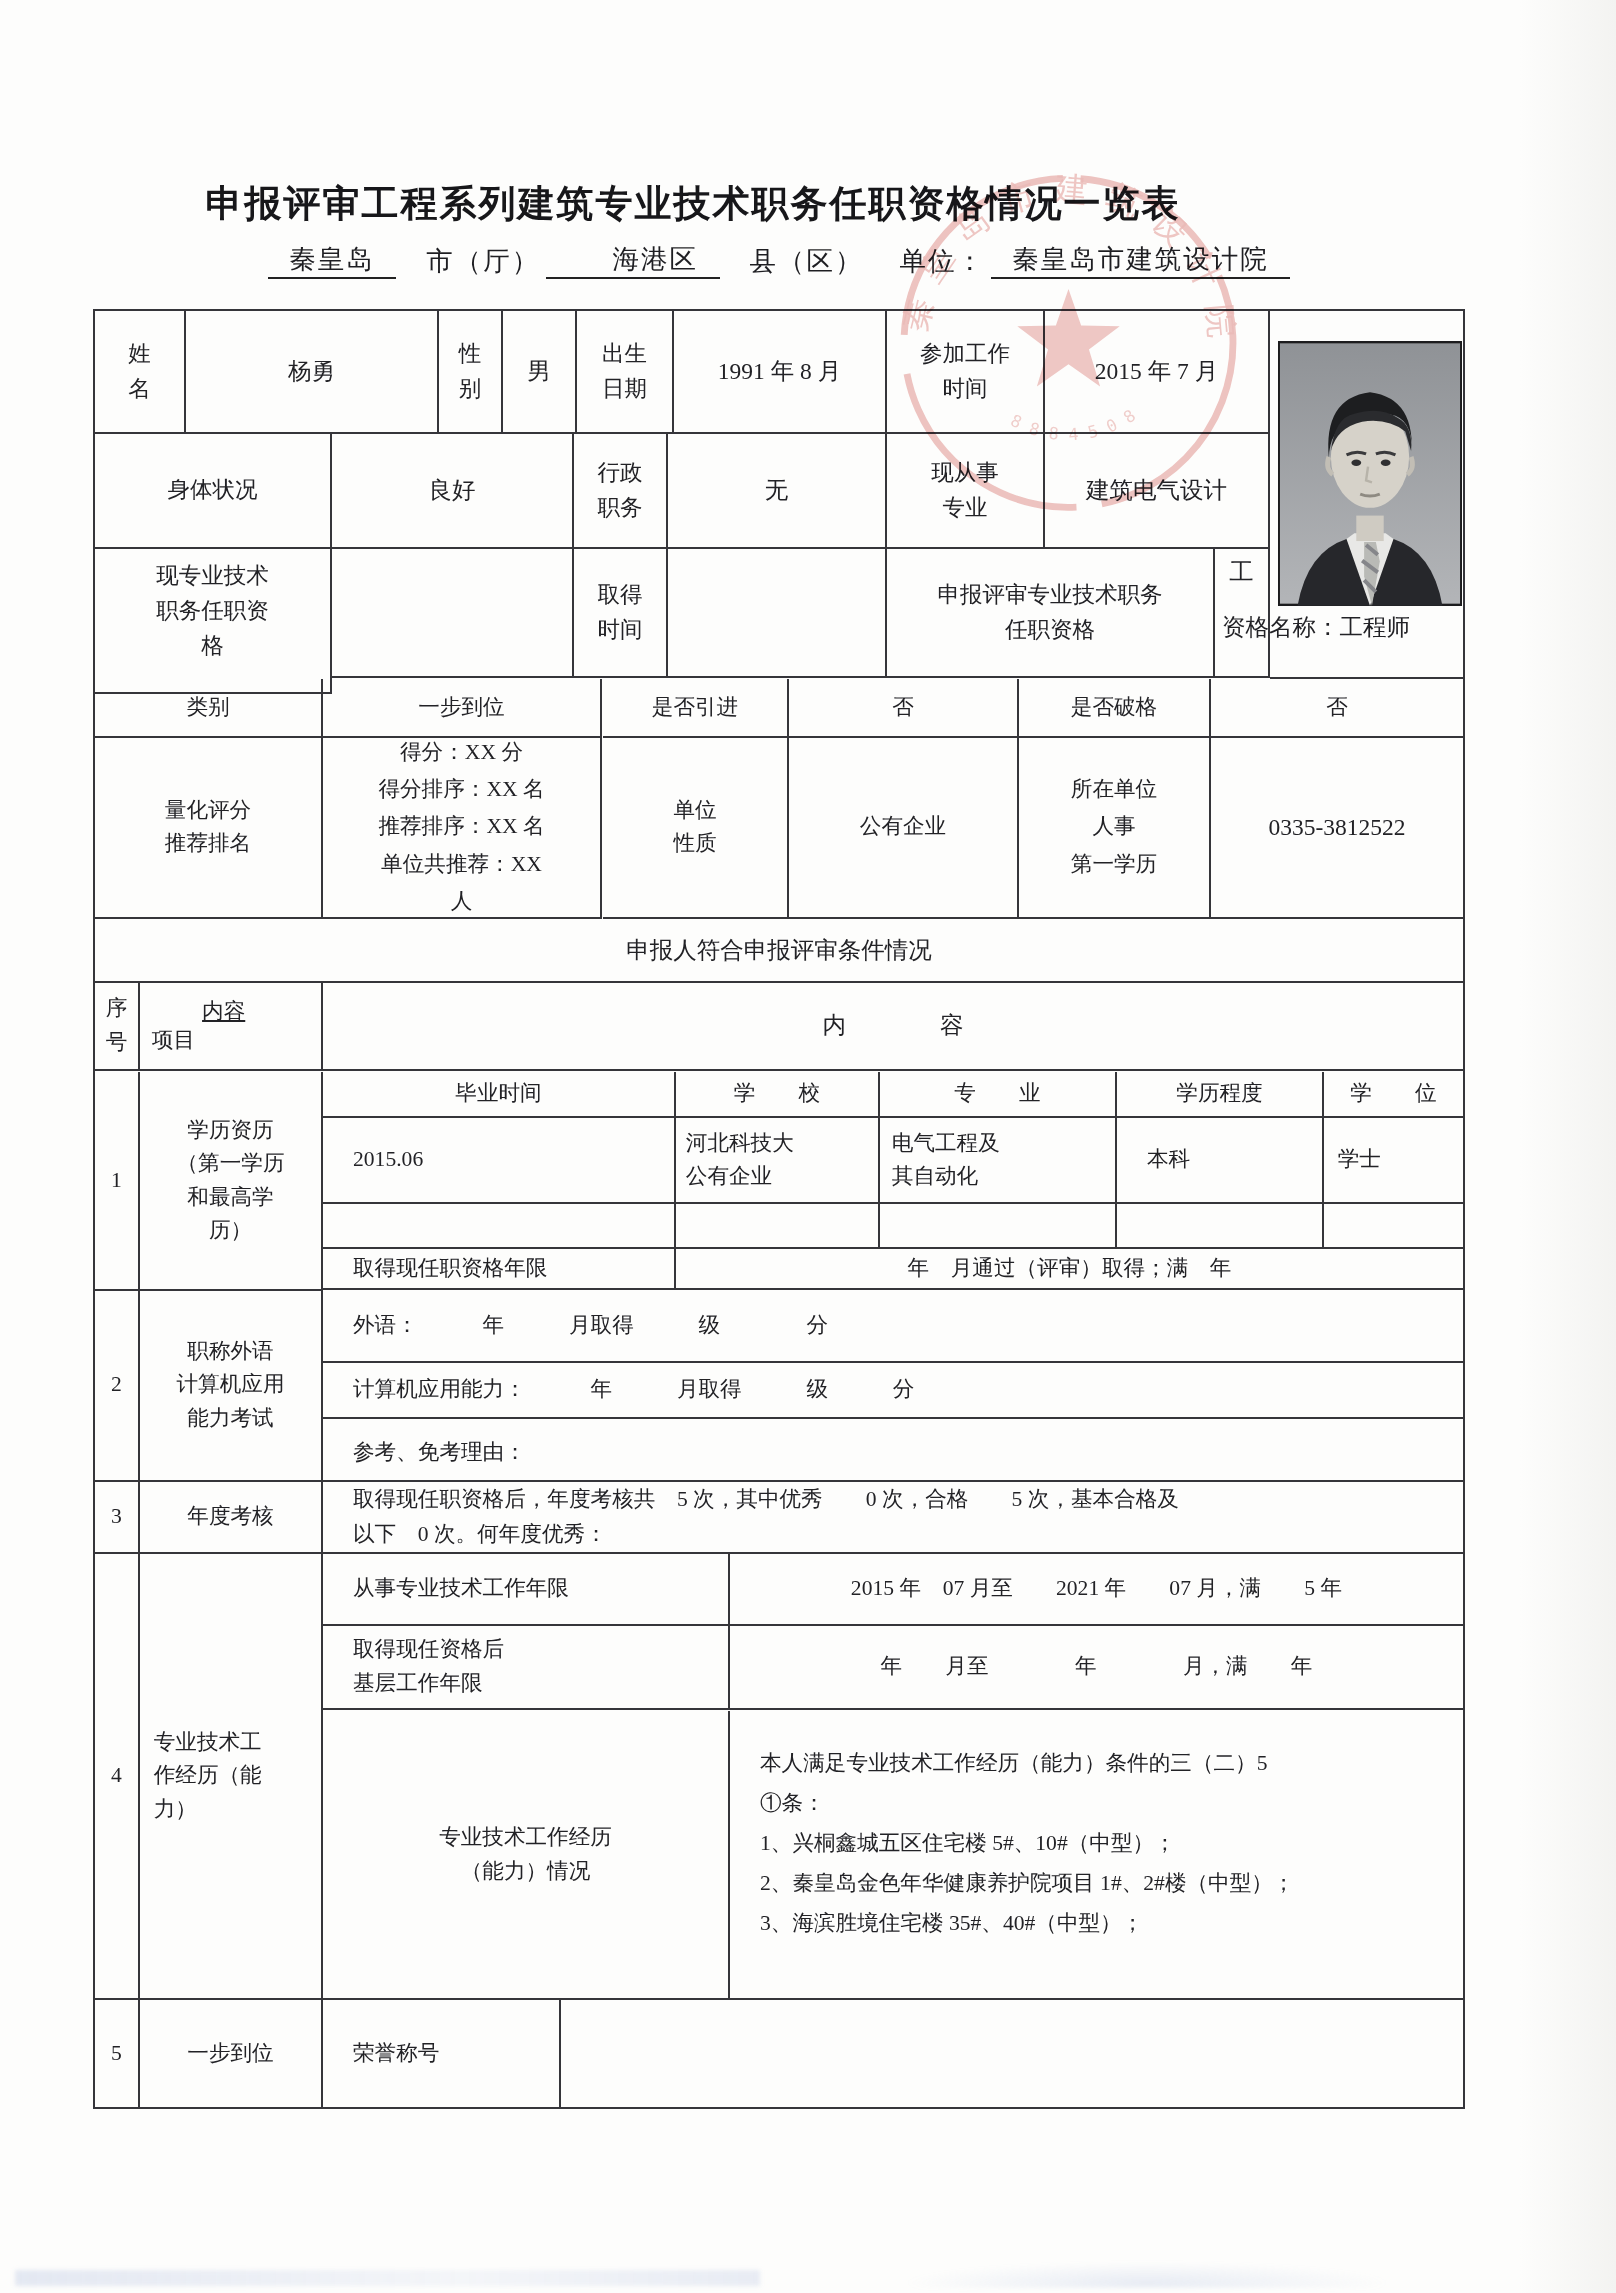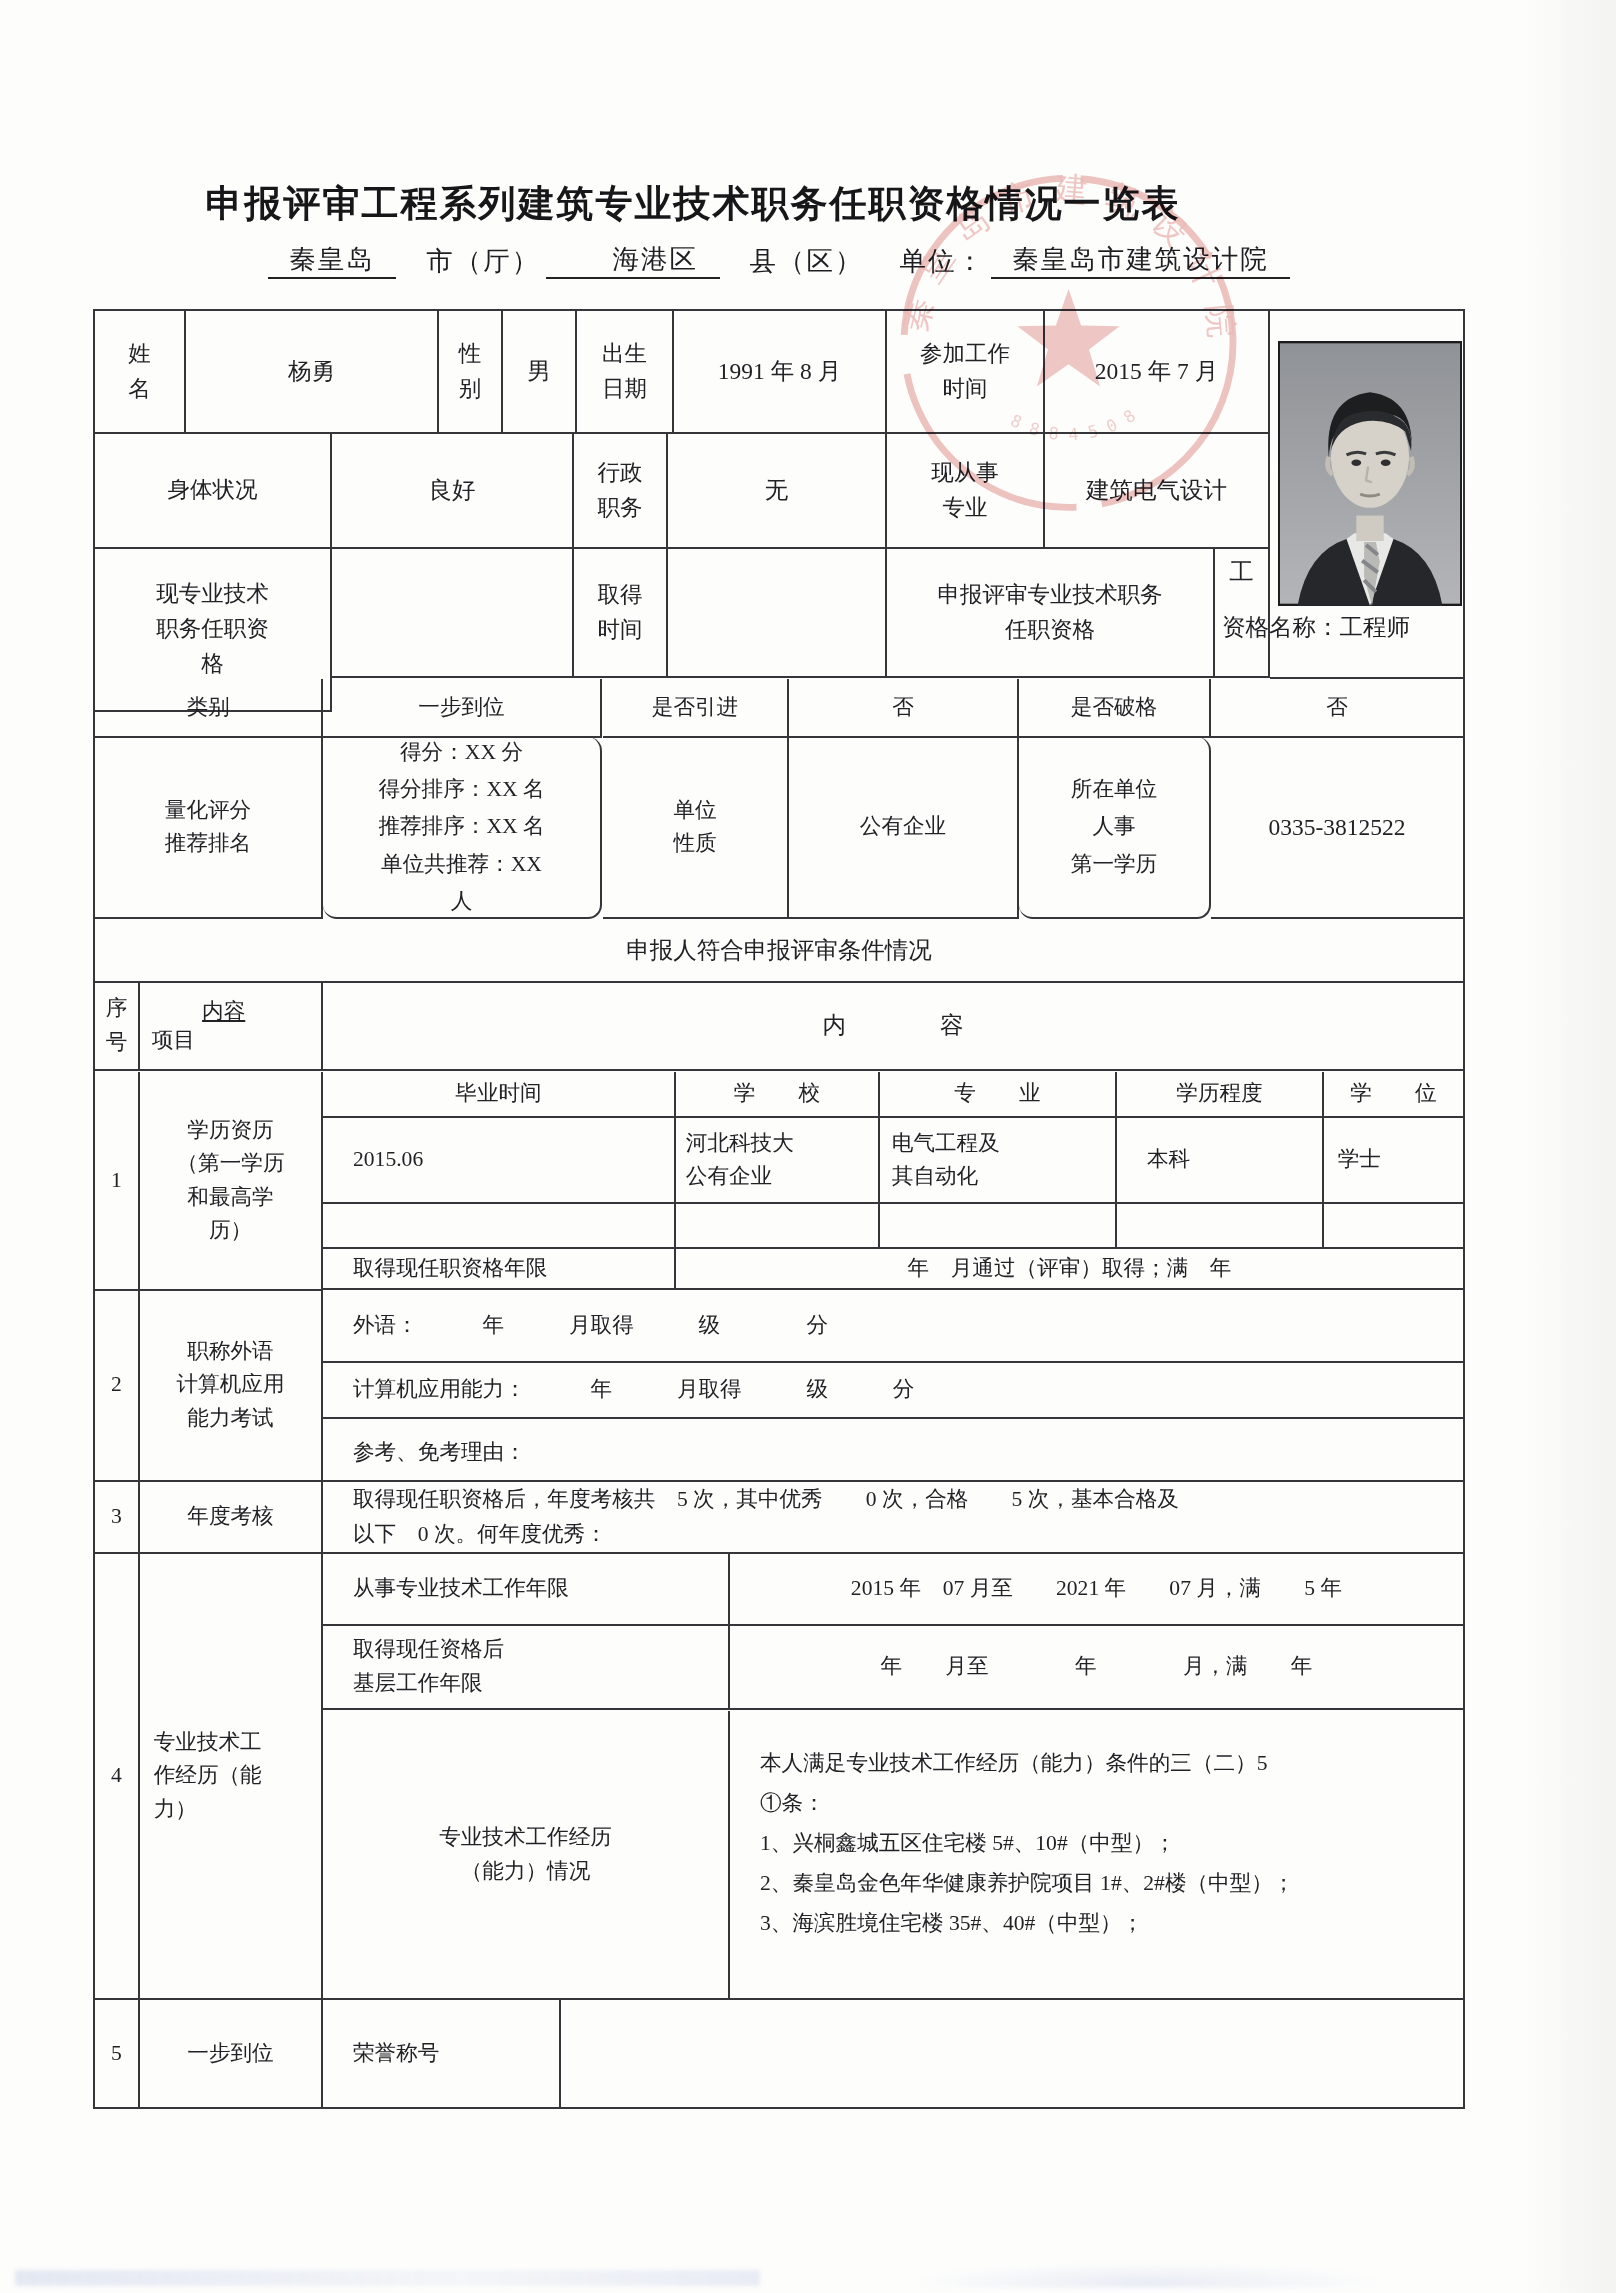--- a/index.html
+++ b/index.html
@@ -30,21 +30,21 @@
     border-right:2px solid #35353a;border-bottom:2px solid #35353a;
     display:flex;align-items:center;justify-content:center;
     text-align:center;white-space:pre-line;line-height:1.55;
     color:#222226;
   }
   .nr{border-right:none;}
   .nb{border-bottom:none;}
   .lft{justify-content:flex-start;text-align:left;padding-left:30px;}
   .f23{font-size:22.5px;}
   .f24{font-size:23.5px;}
-  .lh17{line-height:1.72;border-radius:14px;}
+  .lh17{line-height:1.72;}
   .lh185{line-height:1.85;}
   .photo-wrap{overflow:visible;}
   .photo{position:absolute;left:7.8px;top:30px;width:184px;height:265px;}
   .qualnote{
     position:absolute;left:1127px;top:300px;width:245px;height:43px;
     font-size:23.5px;text-align:left;line-height:1.4;color:#222226;z-index:4;
   }
   .applyval{align-items:flex-start;padding-top:3.9px;font-size:24.5px;}
   .seal{position:absolute;left:858px;top:147px;width:421px;height:421px;z-index:6;
     pointer-events:none;mix-blend-mode:multiply;opacity:.55;}
@@ -119,21 +119,21 @@
 
     <div class="c f23" style="left:0;top:123px;width:237px;height:115px">身体状况</div>
     <div class="c f24" style="left:237px;top:123px;width:242px;height:115px">良好</div>
     <div class="c f23" style="left:479px;top:123px;width:94px;height:115px">行政
 职务</div>
     <div class="c f24" style="left:573px;top:123px;width:219px;height:115px">无</div>
     <div class="c f23" style="left:792px;top:123px;width:158px;height:115px">现从事
 专业</div>
     <div class="c f24" style="left:950px;top:123px;width:225px;height:115px">建筑电气设计</div>
 
-    <div class="c f23" style="left:0;top:238px;width:237px;height:163px">现专业技术
+    <div class="c f23" style="left:0;top:220px;width:237px;height:163px">现专业技术
 职务任职资
 格</div>
     <div class="c" style="left:237px;top:238px;width:242px;height:129px"></div>
     <div class="c f23" style="left:479px;top:238px;width:94px;height:129px">取得
 时间</div>
     <div class="c" style="left:573px;top:238px;width:219px;height:129px"></div>
     <div class="c f23" style="left:792px;top:238px;width:328px;height:129px">申报评审专业技术职务
 任职资格</div>
     <div class="c applyval" style="left:1120px;top:238px;width:55px;height:129px">工</div>
     <div class="qualnote">资格名称：工程师</div>

